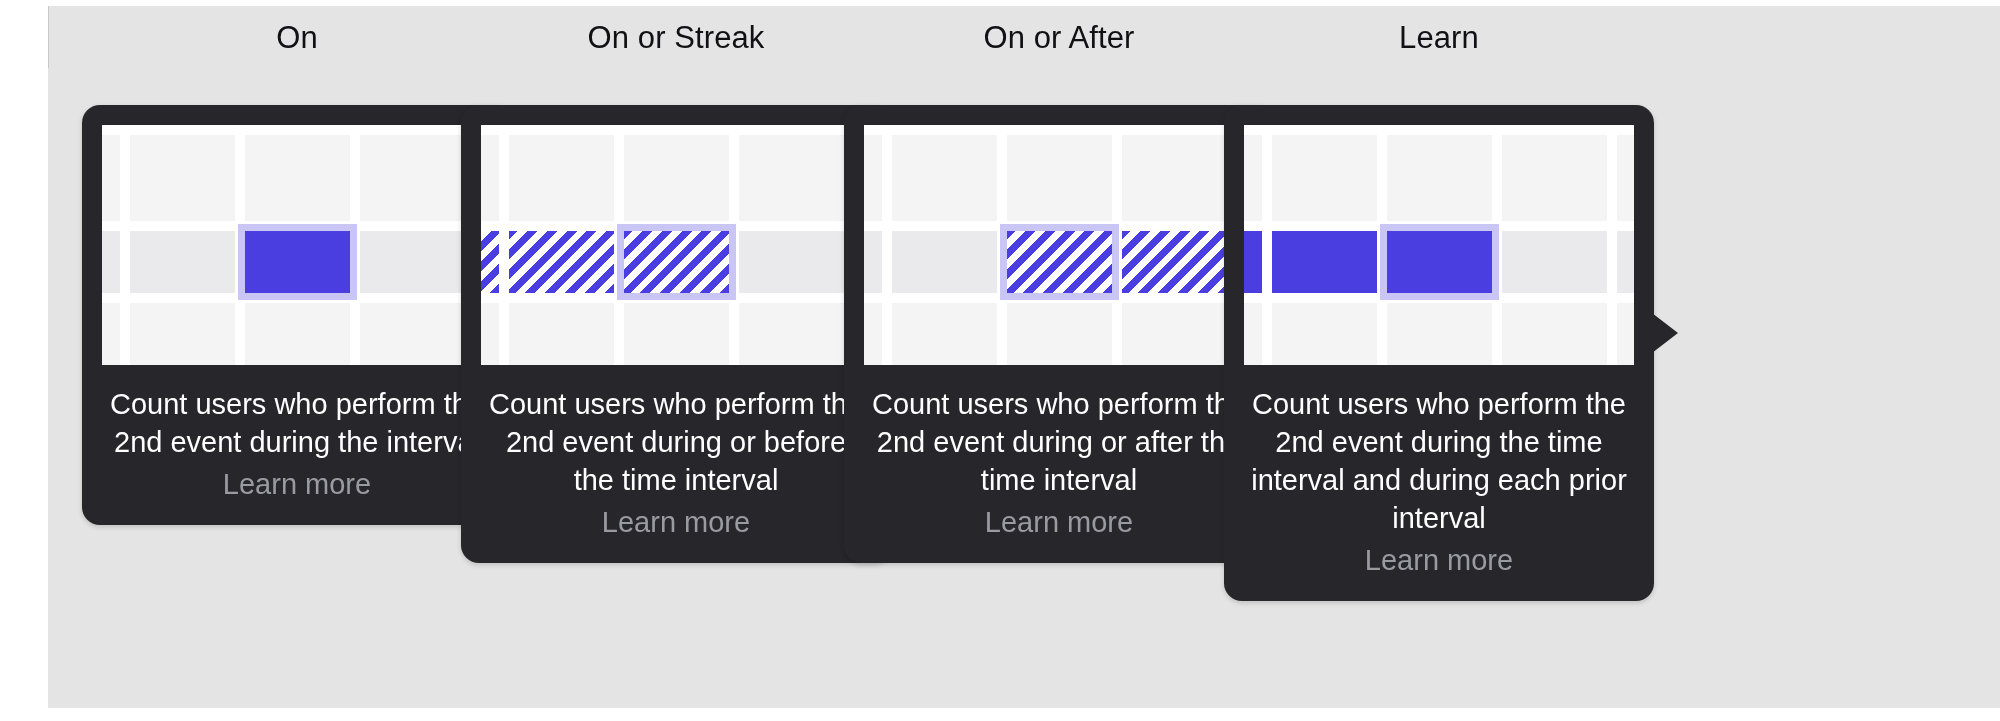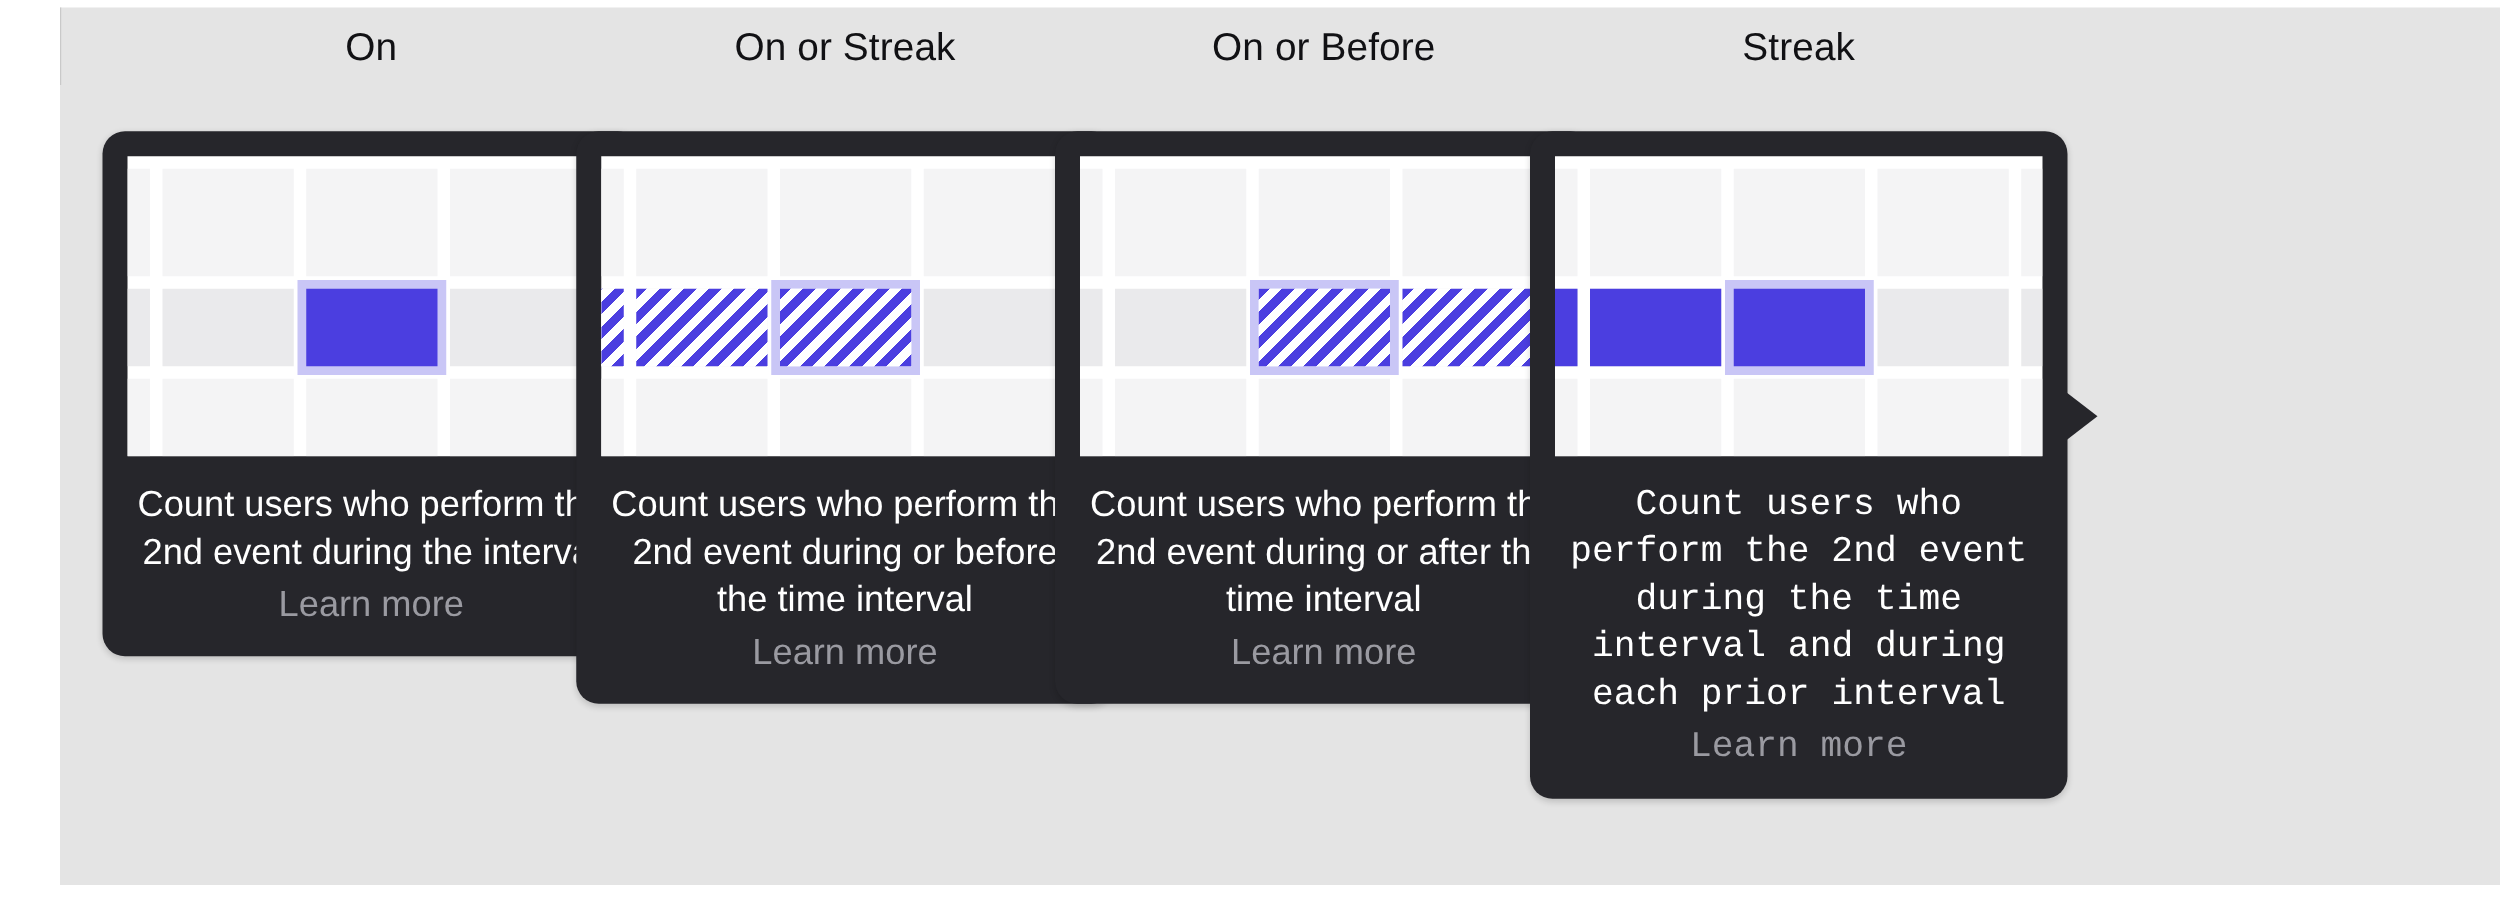--- a/index.html
+++ b/index.html
@@ -241,21 +241,21 @@
           </div>
         </div>
 
         <div class="card-text">Count users who perform the 2nd event during or before the time interval</div>
         <span class="learn-more">Learn more</span>
       </div>
     </div>
   </div>
 
   <div class="column" style="left:800px;">
-    <div class="col-header">On or Before</div>
+    <div class="col-header">On or After</div>
 
     <div class="card-wrap" style="top:105px;">
       <div class="card">
         <div class="card-tail"></div>
 
         <div class="viz">
           <div class="viz-inner">
             <div class="vcell" style="left:0px;   top:10px; width:18px;  height:86px;"></div>
             <div class="vcell" style="left:28px;  top:10px; width:105px; height:86px;"></div>
             <div class="vcell" style="left:143px; top:10px; width:105px; height:86px;"></div>
@@ -281,23 +281,23 @@
           </div>
         </div>
 
         <div class="card-text">Count users who perform the 2nd event during or after the time interval</div>
         <span class="learn-more">Learn more</span>
       </div>
     </div>
   </div>
 
   <div class="column" style="left:1180px;">
-    <div class="col-header">Streak</div>
-
-    <div class="card-wrap" style="top:105px;font-family:Liberation Mono, monospace;">
+    <div class="col-header">Learn</div>
+
+    <div class="card-wrap" style="top:105px;">
       <div class="card">
         <div class="card-tail"></div>
 
         <div class="viz">
           <div class="viz-inner">
             <div class="vcell" style="left:0px;   top:10px; width:18px;  height:86px;"></div>
             <div class="vcell" style="left:28px;  top:10px; width:105px; height:86px;"></div>
             <div class="vcell" style="left:143px; top:10px; width:105px; height:86px;"></div>
             <div class="vcell" style="left:258px; top:10px; width:105px; height:86px;"></div>
             <div class="vcell" style="left:373px; top:10px; width:17px;  height:86px;"></div>

